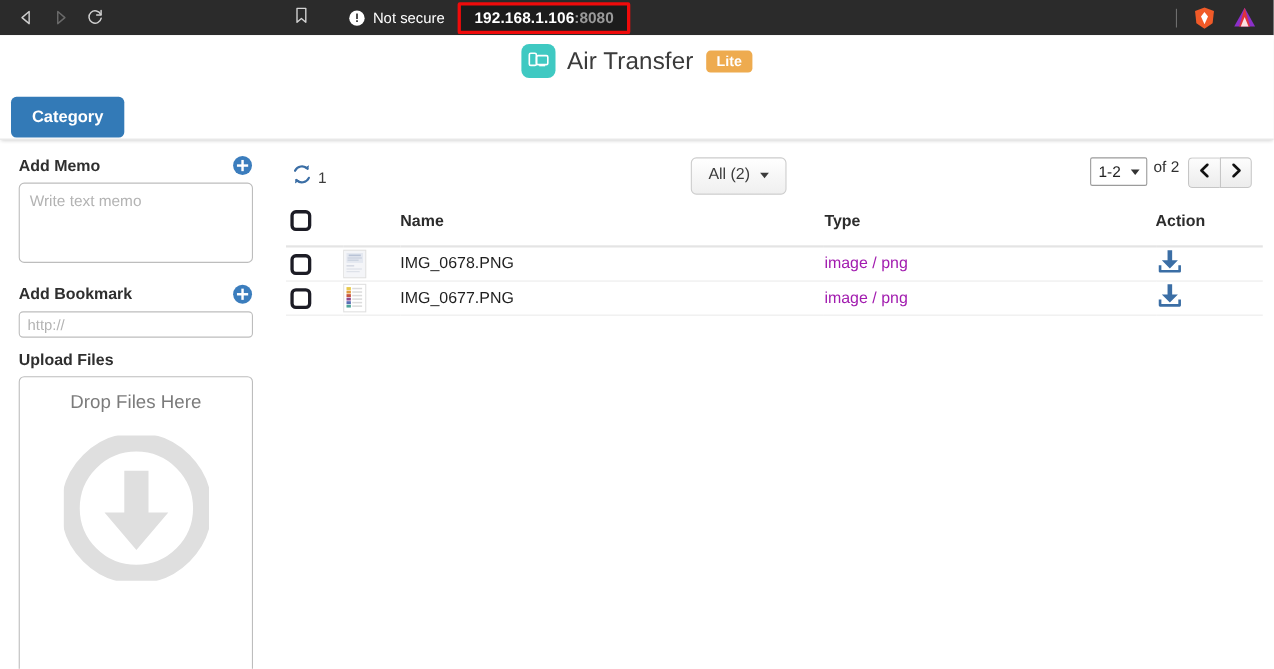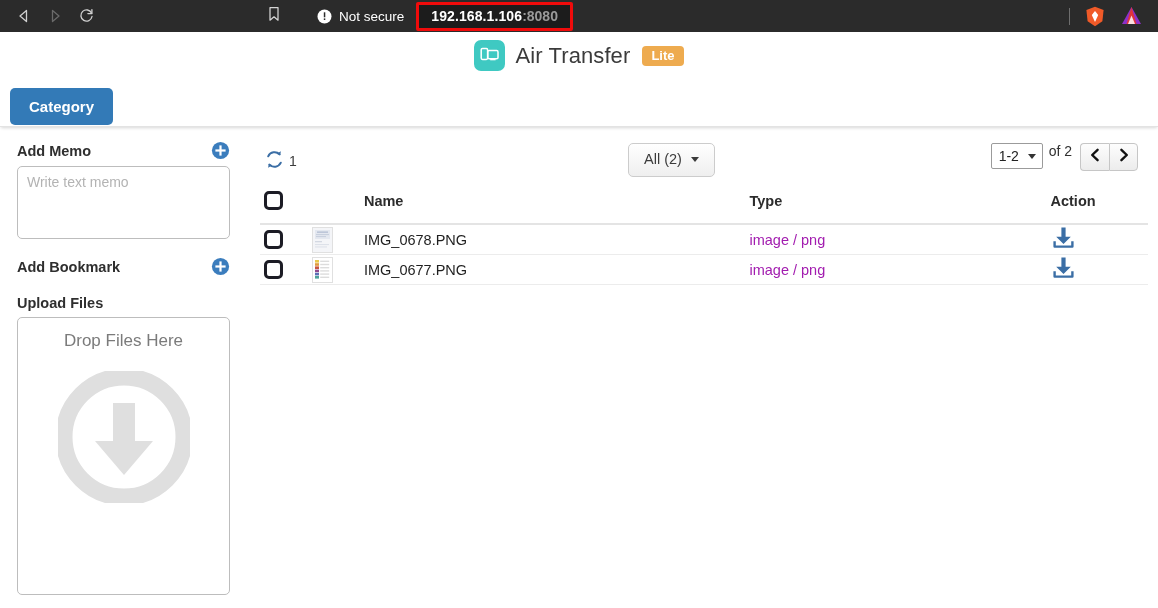--- a/index.html
+++ b/index.html
@@ -431,20 +431,21 @@
     <div class="side-label-row">
       <span class="side-label">Add Bookmark</span>
       <span class="plus-ico">
         <svg width="19" height="19" viewBox="0 0 19 19">
           <circle cx="9.5" cy="9.5" r="8.6" fill="#3b7dbd"></circle>
           <rect x="8.4" y="4.4" width="2.2" height="10.2" fill="#ffffff"></rect>
           <rect x="4.4" y="8.4" width="10.2" height="2.2" fill="#ffffff"></rect>
         </svg>
       </span>
     </div>
+    <input class="bm-input" type="text" placeholder="http://" style="">
 
     <div class="up-gap"></div>
     <div class="side-label">Upload Files</div>
 
     <div class="dropzone">
       <div class="dropzone-text">Drop Files Here</div>
       <div class="dz-icon-wrap">
         <svg width="132" height="132" viewBox="0 0 132 132">
           <circle cx="66" cy="66" r="60" fill="none" stroke="#dfdfdf" stroke-width="17"></circle>
           <path d="M55 32 h22 v38 h18 L66 104 L37 70 h18 Z" fill="#dfdfdf"></path>

